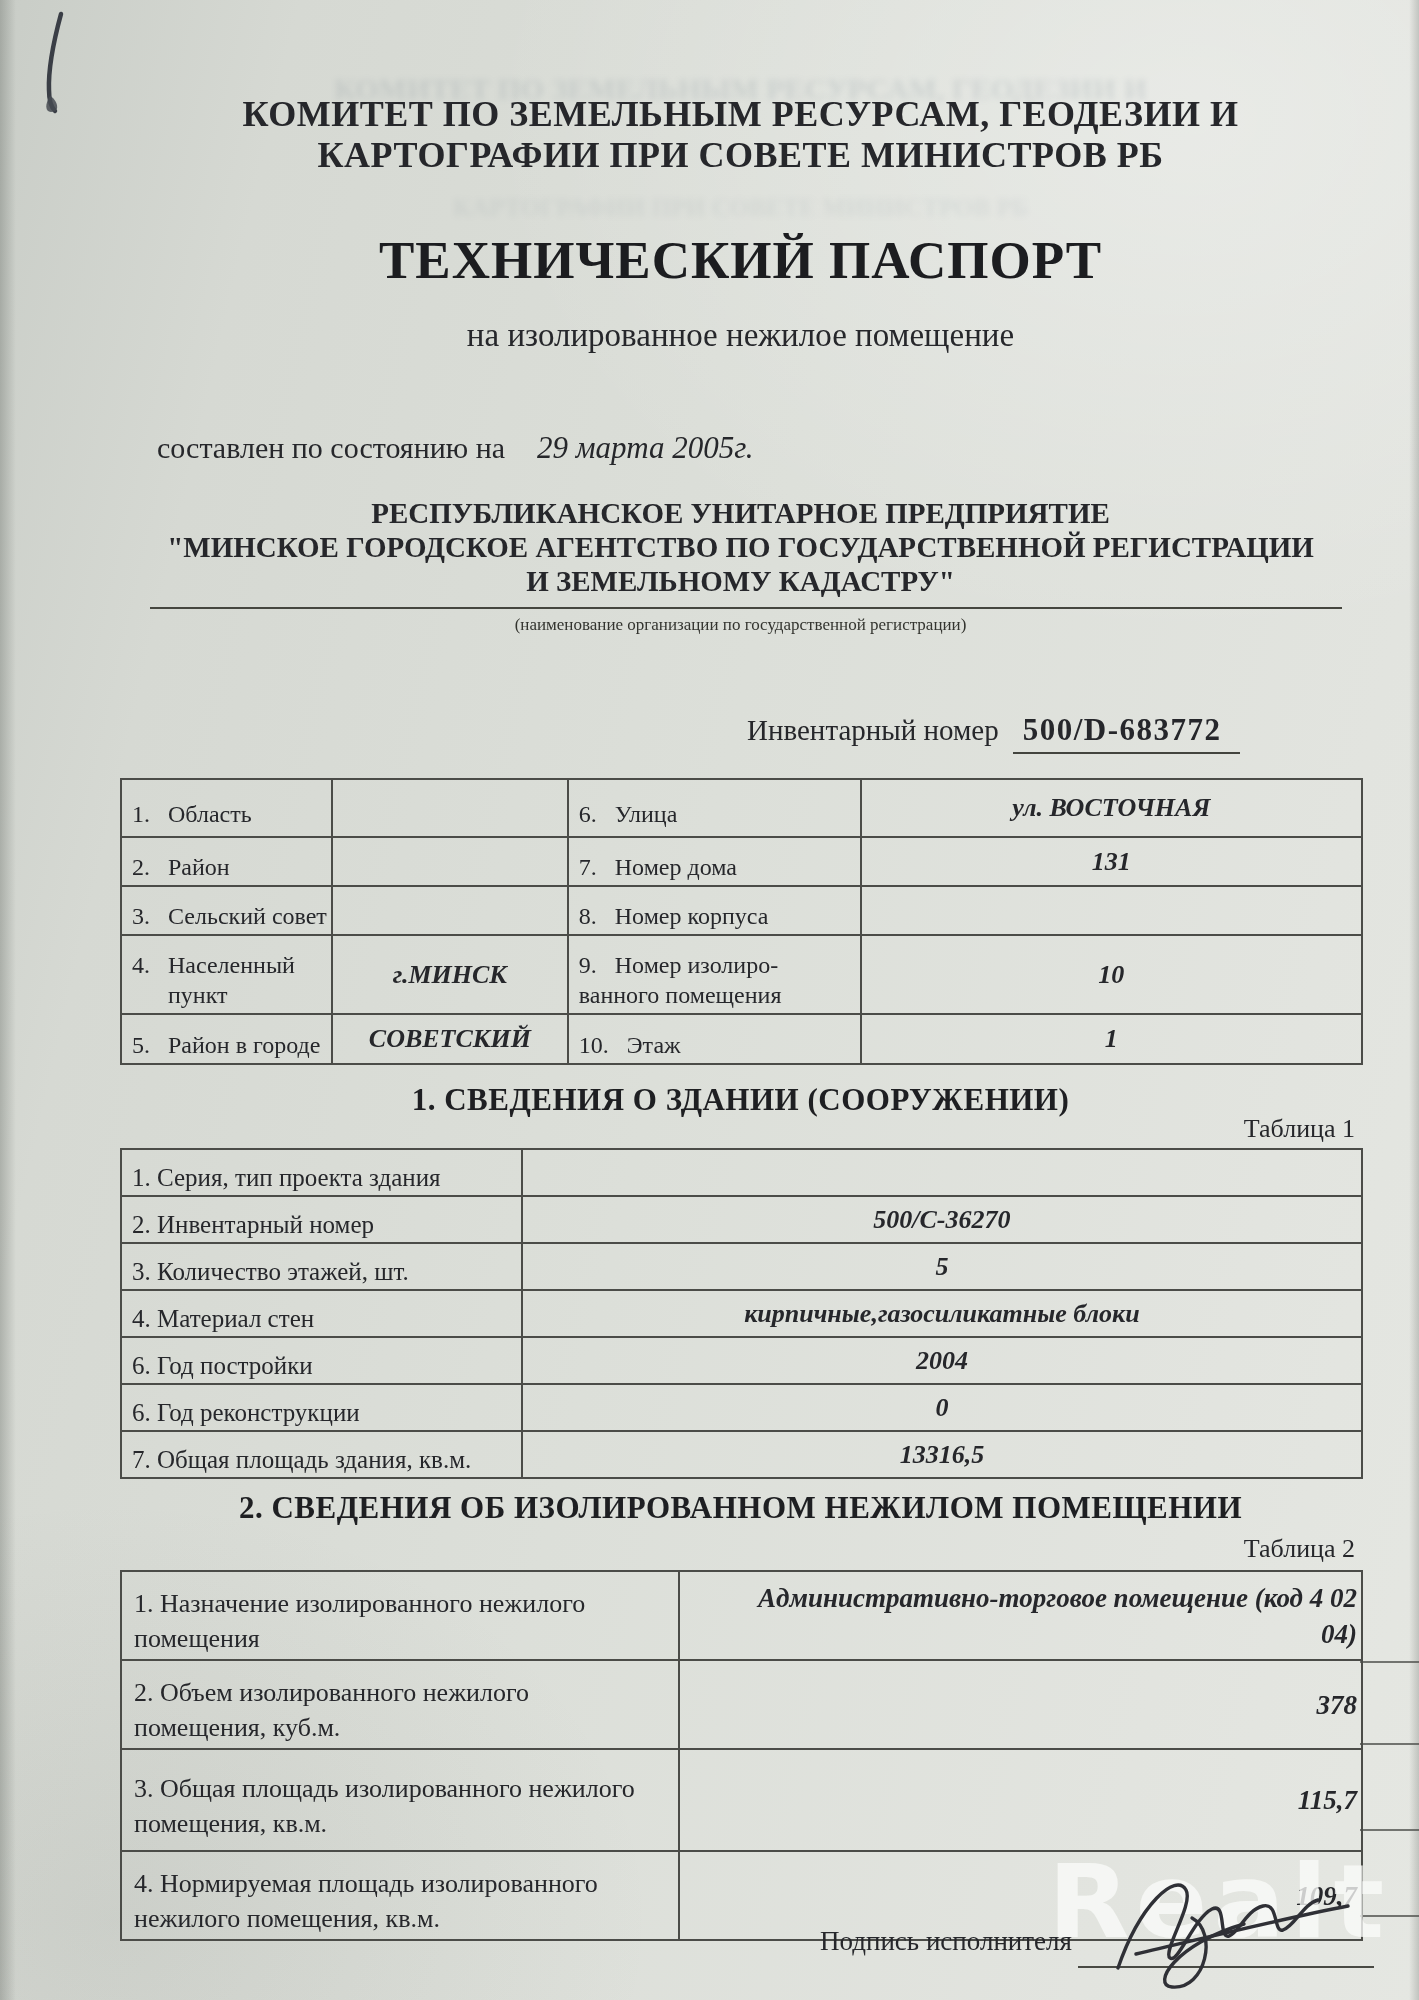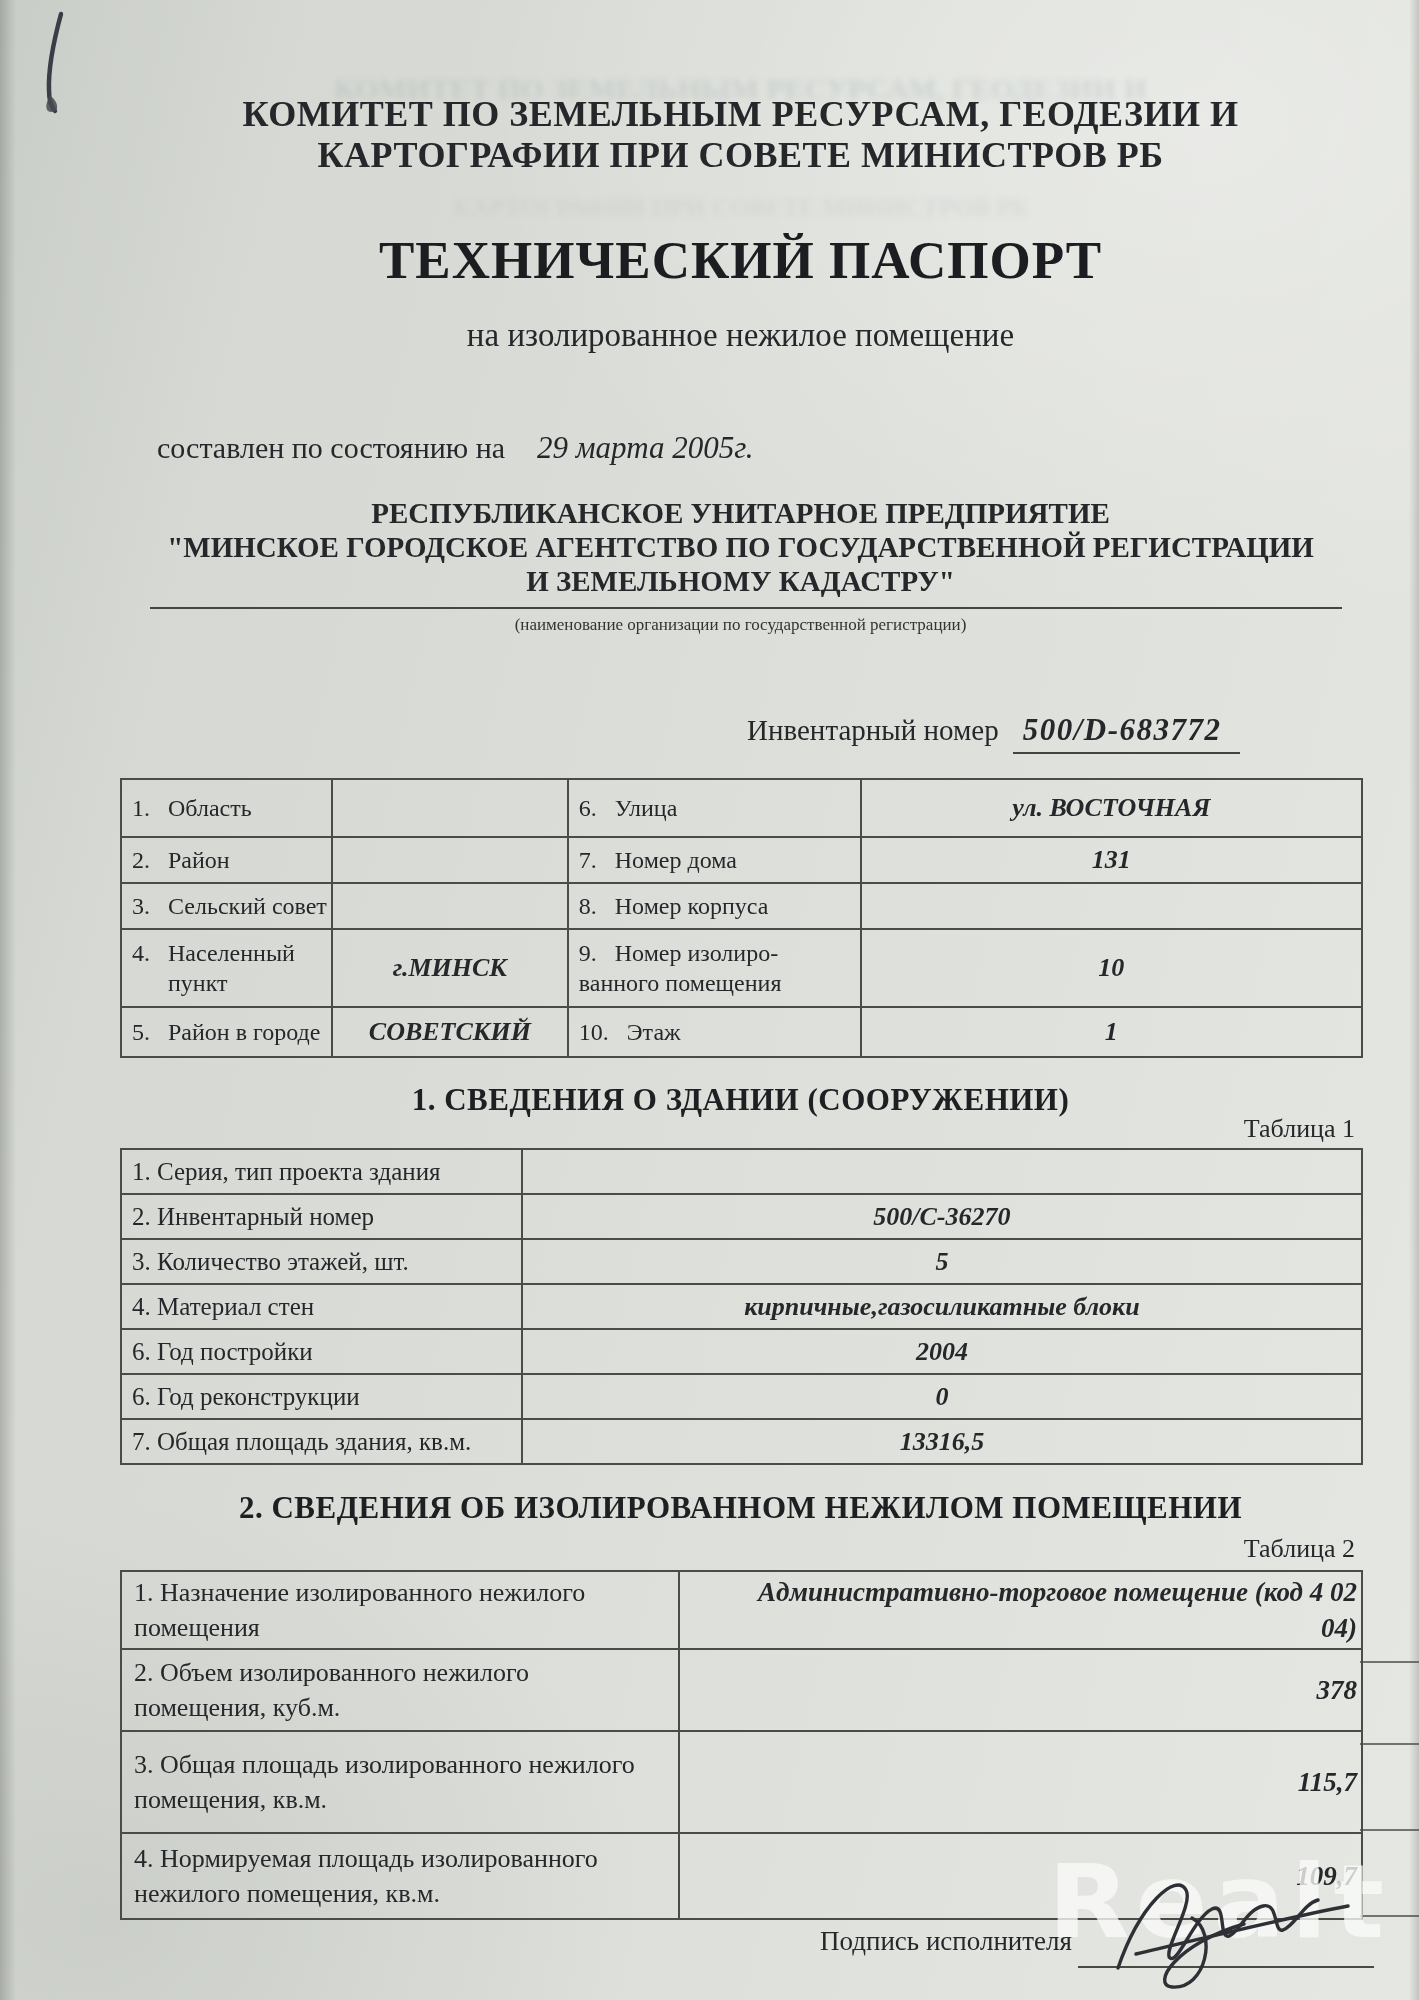--- a/index.html
+++ b/index.html
@@ -52,35 +52,35 @@
 
   .dateline{top:430px;left:157px;font-size:30px;}
   .date-value{font-weight:normal;font-style:italic;margin-left:32px;font-size:31px;}
 
   .org{top:496px;font-size:29px;font-weight:bold;line-height:34px;}
   .org-rule{top:607px;left:150px;width:1192px;height:2px;background:#45463f;}
   .org-caption{top:615px;font-size:17px;color:#33342f;}
 
   .inv{top:712px;left:747px;font-size:29px;white-space:nowrap;}
   .inv-value{
-    font-size:31px;font-weight:bold;font-style:italic;letter-spacing:1.5px;
+    font-size:31px;font-weight:bold;letter-spacing:1.5px;
     margin-left:14px;padding:0 18px 5px 10px;
     border-bottom:2px solid #43443e;
   }
 
   table.tbl{
     border-collapse:collapse;table-layout:fixed;
     background:transparent;
   }
   table.tbl td{
     border:2px solid var(--table_border,#4b4c48);
     vertical-align:middle;
     overflow:hidden;
   }
-  td.lab{white-space:pre-wrap;padding:3px 4px 3px 10px;font-family:Liberation Serif, serif;}
+  td.lab{white-space:pre-wrap;padding:14px 4px 3px 10px;font-family:Liberation Serif, serif;}
   td.val{
     font-weight:bold;font-style:italic;text-align:center;
     font-size:26px;white-space:pre-wrap;padding:2px 4px;
   }
 
   .addr{top:778px;left:120px;width:1243px;}
   .addr td.lab{font-size:24px;line-height:30px;}
   .addr .c1{width:17%;} .addr .c2{width:19%;} .addr .c3{width:23.6%;} .addr .c4{width:40.4%;}
   .addr tr:nth-child(1){height:58px;}
   .addr tr:nth-child(2){height:46px;}

